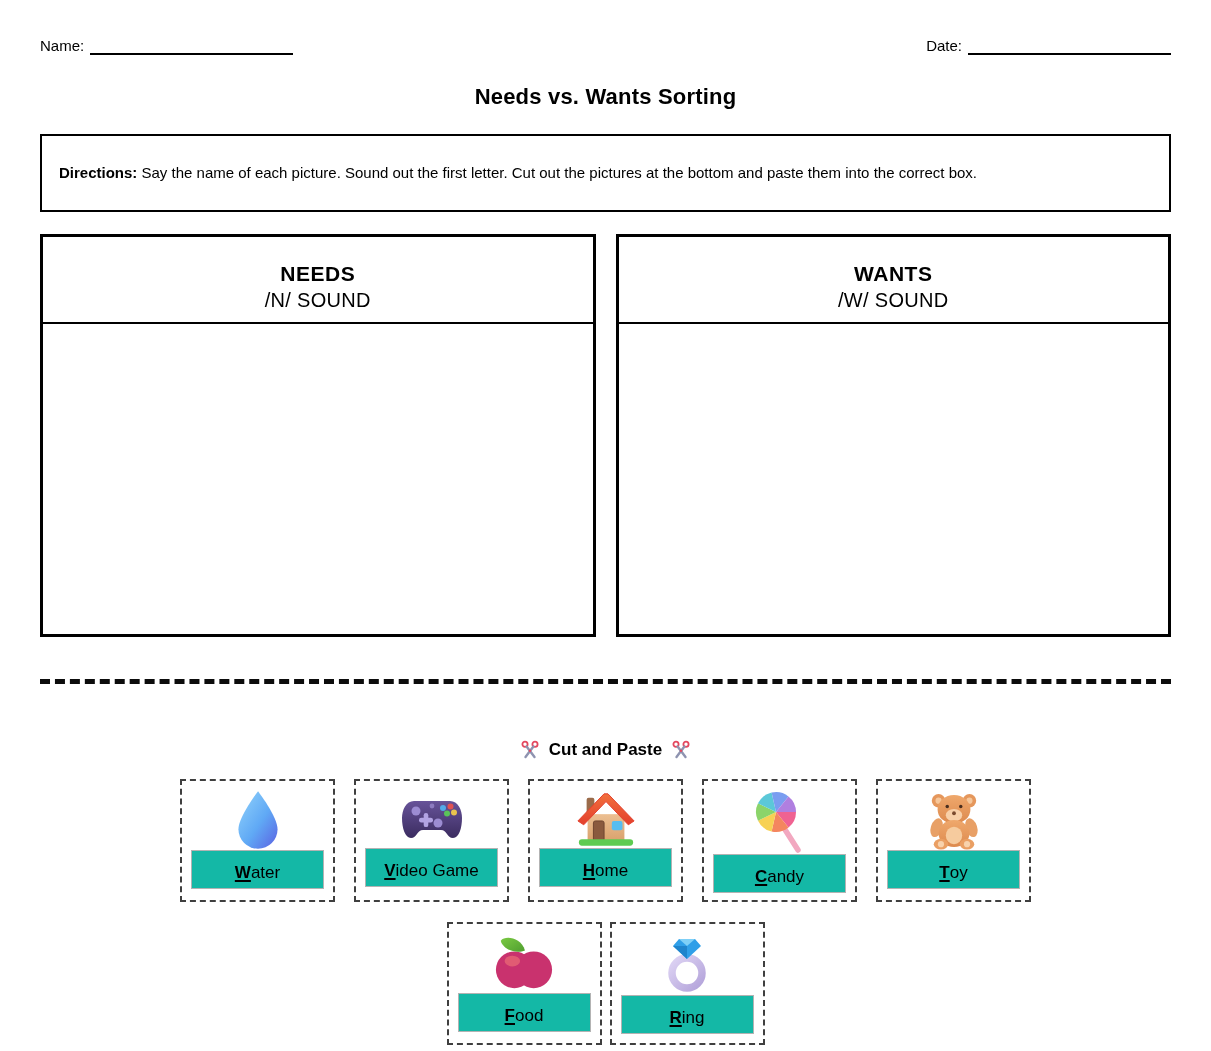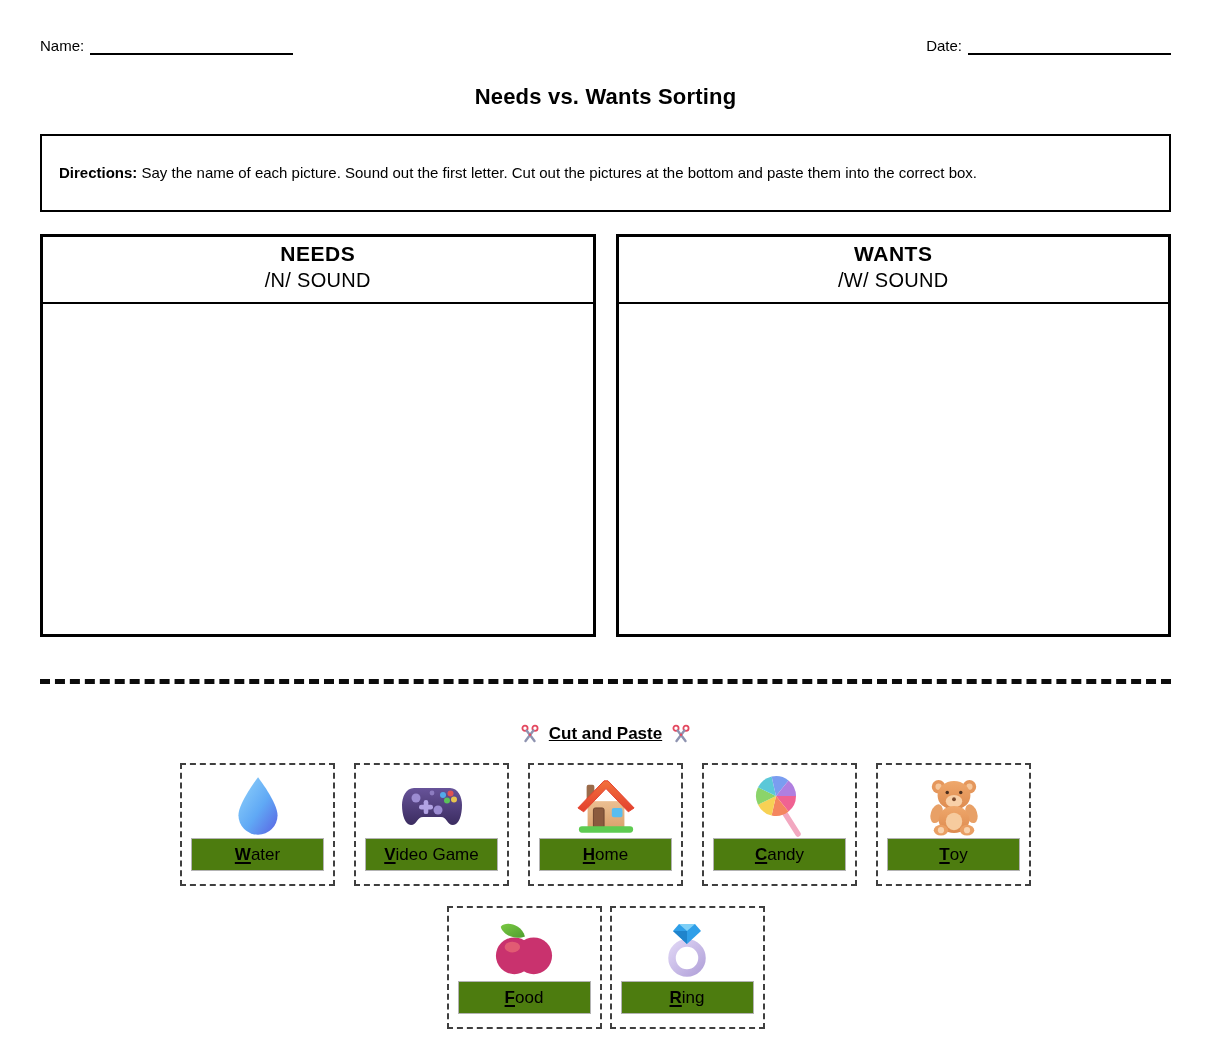--- a/index.html
+++ b/index.html
@@ -24,45 +24,45 @@
   
   .directions {
     margin-top: 24px; border: 2px solid #000;
     padding: 28px 17px; font-size: 15px; line-height: 1.25;
   }
   .directions b { font-weight: 700; }
 
   
   .boxes { display: flex; gap: 20px; margin-top: 22px; }
   .sort-box { flex: 1; height: 403px; border: 3px solid #000; background: #fff; }
-  .sort-box .box-head { border-bottom: 2px solid #000; text-align: center; padding: 5px 0 10px; }
+  .sort-box .box-head { border-bottom: 2px solid #000; text-align: center; padding: 25px 0 10px; }
   .box-title { font-size: 21px; font-weight: 700; letter-spacing: .5px; }
   .box-sub { font-size: 20px; margin-top: 3px; letter-spacing: .3px; }
 
   
   .cut-line { margin-top: 42px; border-top: 5px dashed #0c0c0c; height: 0; }
 
   
-  .cp-head { margin-top: 40px; display: flex; justify-content: center; align-items: center; gap: 9px; text-decoration: underline; }
+  .cp-head { margin-top: 56px; display: flex; justify-content: center; align-items: center; gap: 9px; }
   .cp-head .cp-text { font-size: 17px; font-weight: 700; }
   .cp-head svg { display: block; }
 
   
   .card-row { display: flex; justify-content: center; gap: 19px; margin-top: 19px; }
   .card-row.second { margin-top: 20px; gap: 8px; }
   .card {
     width: 155px; height: 123px;
     border: 2px dashed #3f3f3f;
     display: flex; flex-direction: column; align-items: center; justify-content: space-between;
     padding: 9px 9px 13px 9px; background: #fff;
   }
   .card-icon { height: 64px; display: flex; align-items: center; justify-content: center; }
   .card-label {
-    width: 100%; border: 1px solid #b3b3b3; background: #4d7c0f;
-    text-align: center; font-size: 17px; padding: 6px 0 5px;
+    width: 100%; border: 1px solid #b3b3b3; background: #14b8a6;
+    text-align: center; font-size: 17px; padding: 12px 0 5px;
   }
   .card-label b { font-weight: 700; text-decoration: underline; text-decoration-thickness: 2px; text-underline-offset: 2px; }
 </style>
 </head>
 <body>
 
 <div class="page">
 
   <div class="head-row">
     <div class="field">

